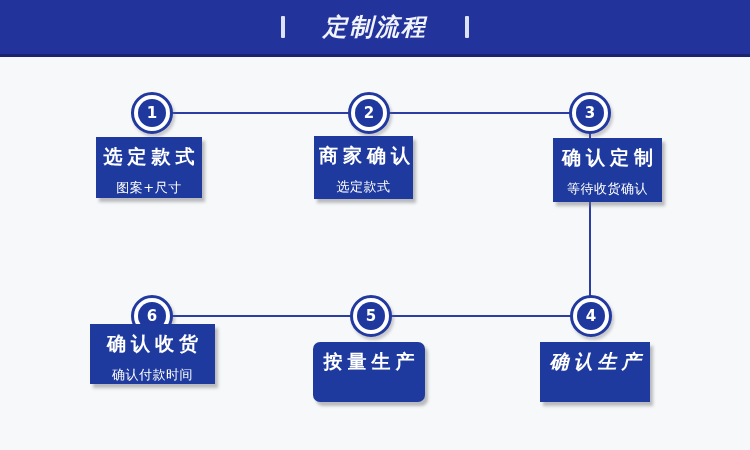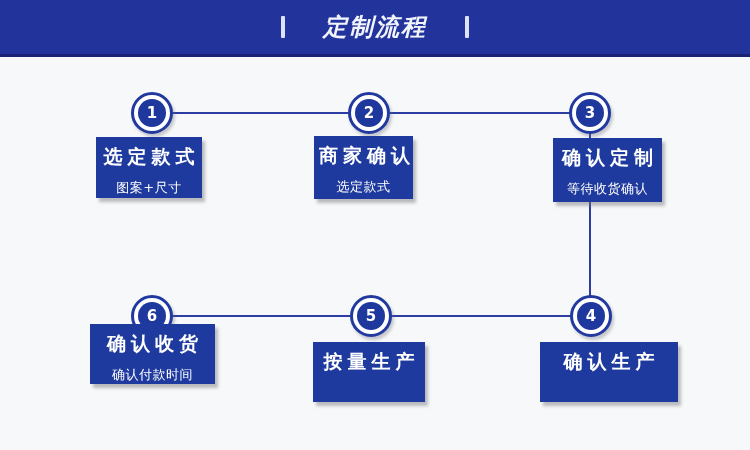--- a/index.html
+++ b/index.html
@@ -140,28 +140,28 @@
     <div class="circle-inner">3</div>
   </div>
   <div class="box" style="left:553px; top:138px; width:109px; height:64px;">
     <div class="box-title">确认定制</div>
     <div class="box-subtitle">等待收货确认</div>
   </div>
 
   <div class="circle" style="left:570px; top:295px;">
     <div class="circle-inner">4</div>
   </div>
-  <div class="box" style="left:540px; top:342px; width:138px; height:60px;">
+  <div class="box" style="left:540px; top:342px; width:110px; height:60px;font-style:italic;">
     <div class="box-title">确认生产</div>
   </div>
 
   <div class="circle" style="left:350px; top:295px;">
     <div class="circle-inner">5</div>
   </div>
-  <div class="box" style="left:313px; top:342px; width:112px; height:60px;">
+  <div class="box" style="left:313px; top:342px; width:112px; height:60px;border-radius:7px;">
     <div class="box-title">按量生产</div>
   </div>
 
   <div class="circle" style="left:131px; top:295px;">
     <div class="circle-inner">6</div>
   </div>
   <div class="box" style="left:90px; top:324px; width:125px; height:60px;">
     <div class="box-title">确认收货</div>
     <div class="box-subtitle">确认付款时间</div>
   </div>

